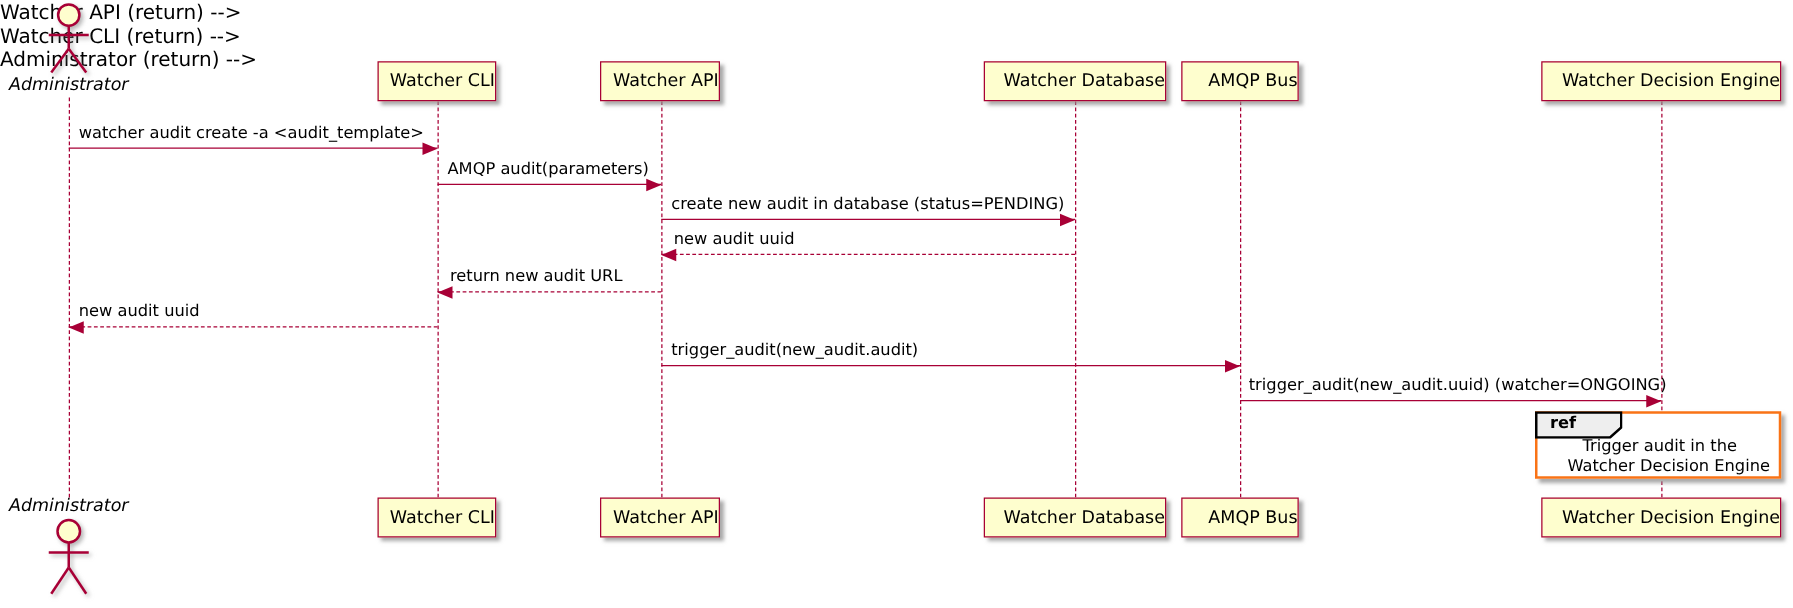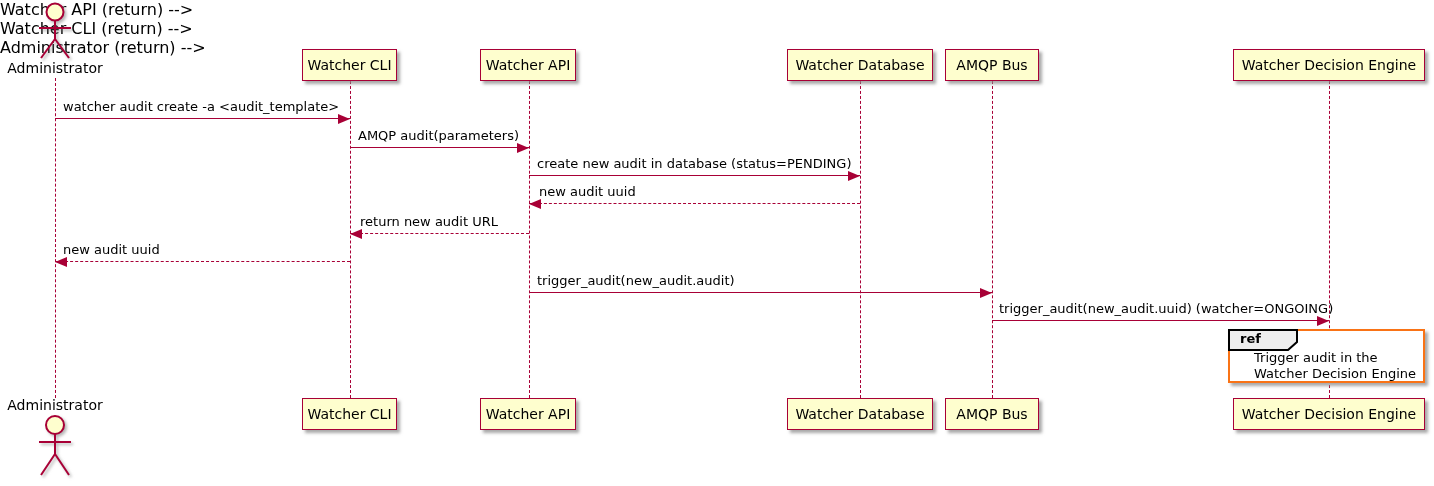--- a/index.html
+++ b/index.html
@@ -13,26 +13,26 @@
   }
   .lifeline {
     position:absolute; width:0;
     border-left:1.4px dashed #A80036;
   }
   .pbox {
     position:absolute; height:30px;
     background:#FEFECE;
     border:1.6px solid #A80036;
     box-shadow:3px 3px 3px rgba(140,140,140,0.75);
-    display:flex; align-items:center; justify-content:center;
+    display:flex; align-items:center; justify-content:flex-end;
     font-size:14px; white-space:nowrap;
   }
   .actor-label {
     position:absolute; transform:translateX(-50%);
-    font-size:14px; white-space:nowrap;
+    font-size:14px; white-space:nowrap;font-style:italic;
   }
   .actor-figure { position:absolute; }
   .actor-figure svg { filter:drop-shadow(2.5px 2.5px 1.5px rgba(120,120,120,0.55)); }
   .msg-label {
     position:absolute; font-size:13px; white-space:nowrap;
   }
   .msg-line { position:absolute; height:0; }
   .msg-line.solid  { border-top:1.4px solid #A80036; }
   .msg-line.dashed { border-top:1.2px dashed #A80036; }
   .ah { position:absolute; width:0; height:0;
@@ -154,21 +154,21 @@
     <div class="msg-line solid" style="left:992px; top:320px; width:337px;"></div>
     <div class="ah right" style="left:1317px; top:316px;"></div>
   </div>
 
   
   <div class="refbox" style="left:1228px; top:329px; width:197px; height:54px;">
     <svg class="ref-tab" width="70" height="22" viewBox="0 0 70 22">
       <polygon points="1,1 69,1 69,13 60,21 1,21" fill="#EEEEEE" stroke="#000000" stroke-width="2"></polygon>
     </svg>
     <div class="ref-kw">ref</div>
-    <div class="ref-line" style="top:19px;">Trigger audit in the</div>
+    <div class="ref-line" style="top:19px;margin-left:12px;">Trigger audit in the</div>
     <div class="ref-line" style="top:35px;">Watcher Decision Engine</div>
   </div>
 
   
   <div class="pbox" style="left:302px; top:398px; width:93px;">
       <span>Watcher CLI</span>
     </div>
   <div class="pbox" style="left:480px; top:398px; width:94px;">
       <span>Watcher API</span>
     </div>

